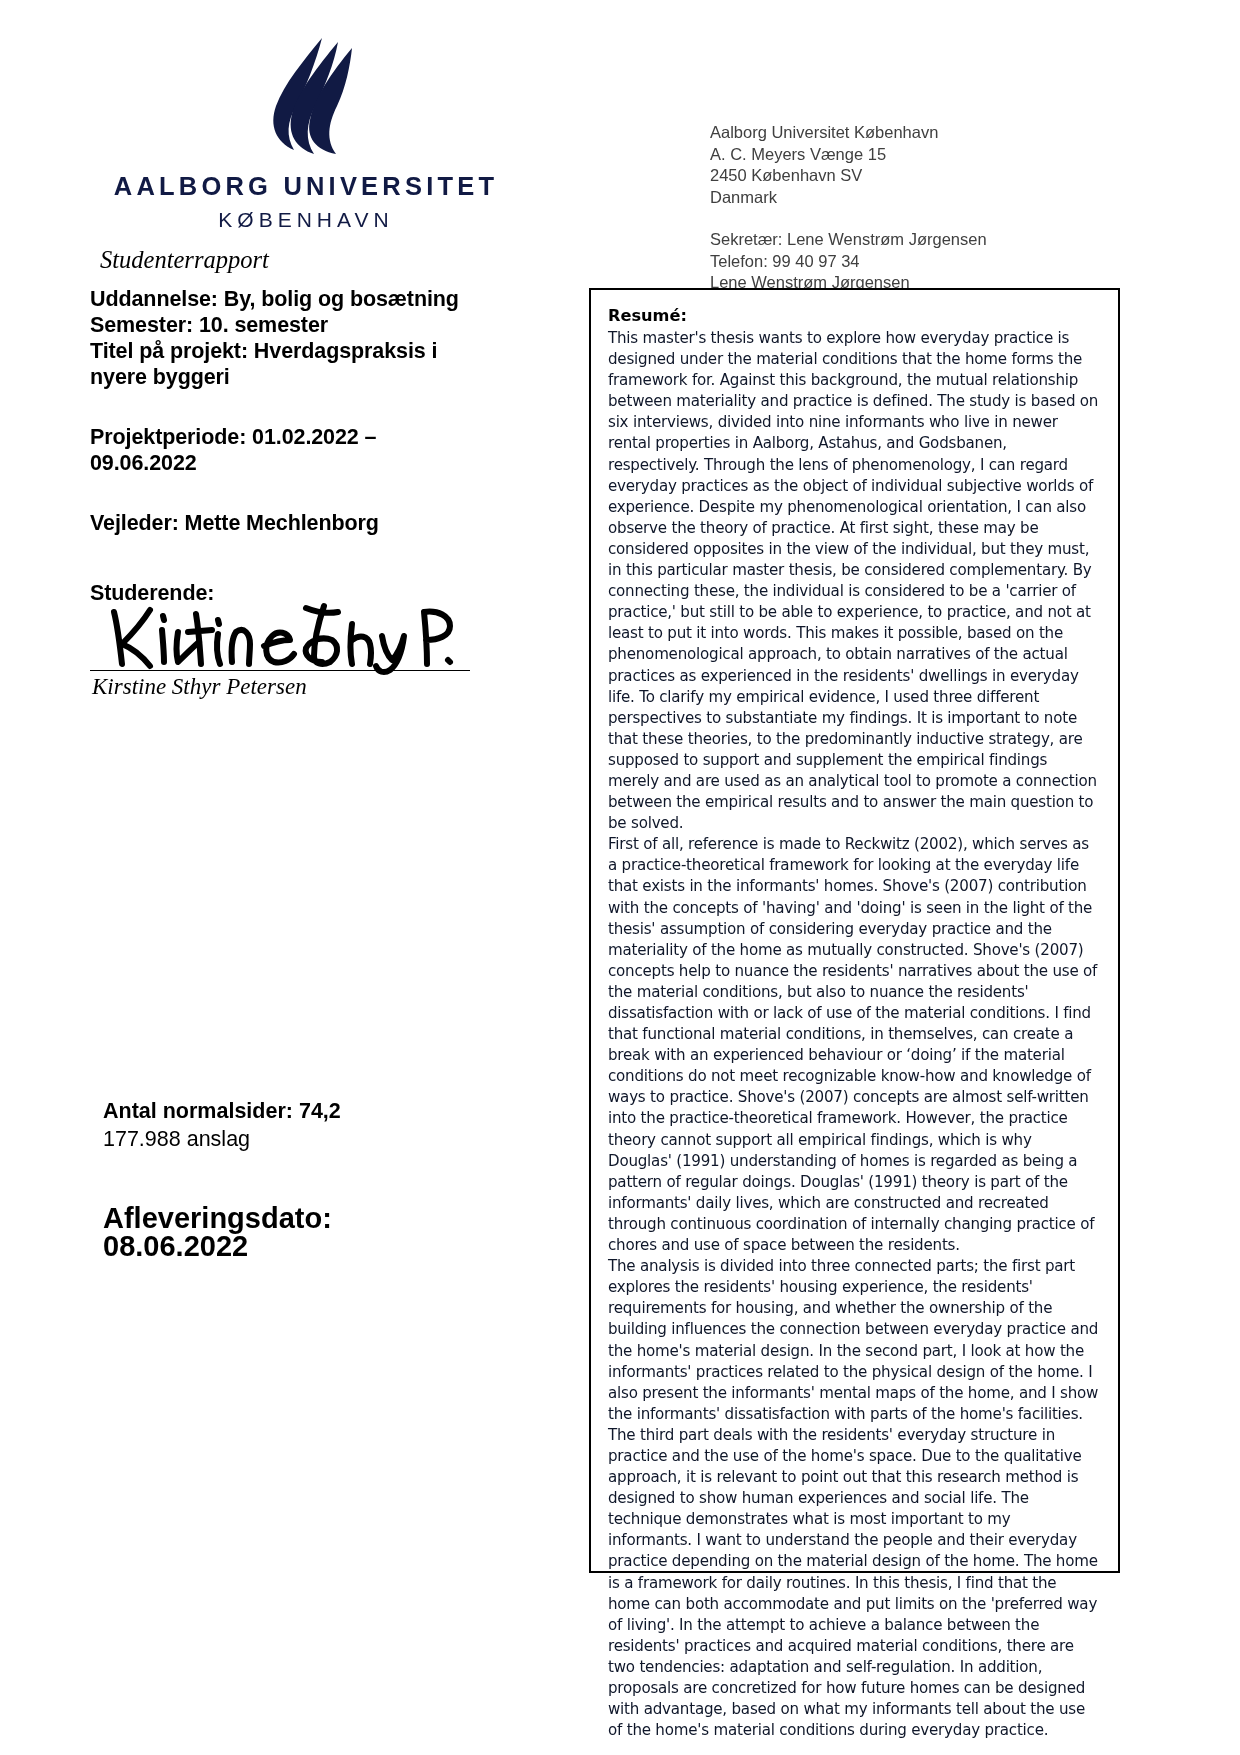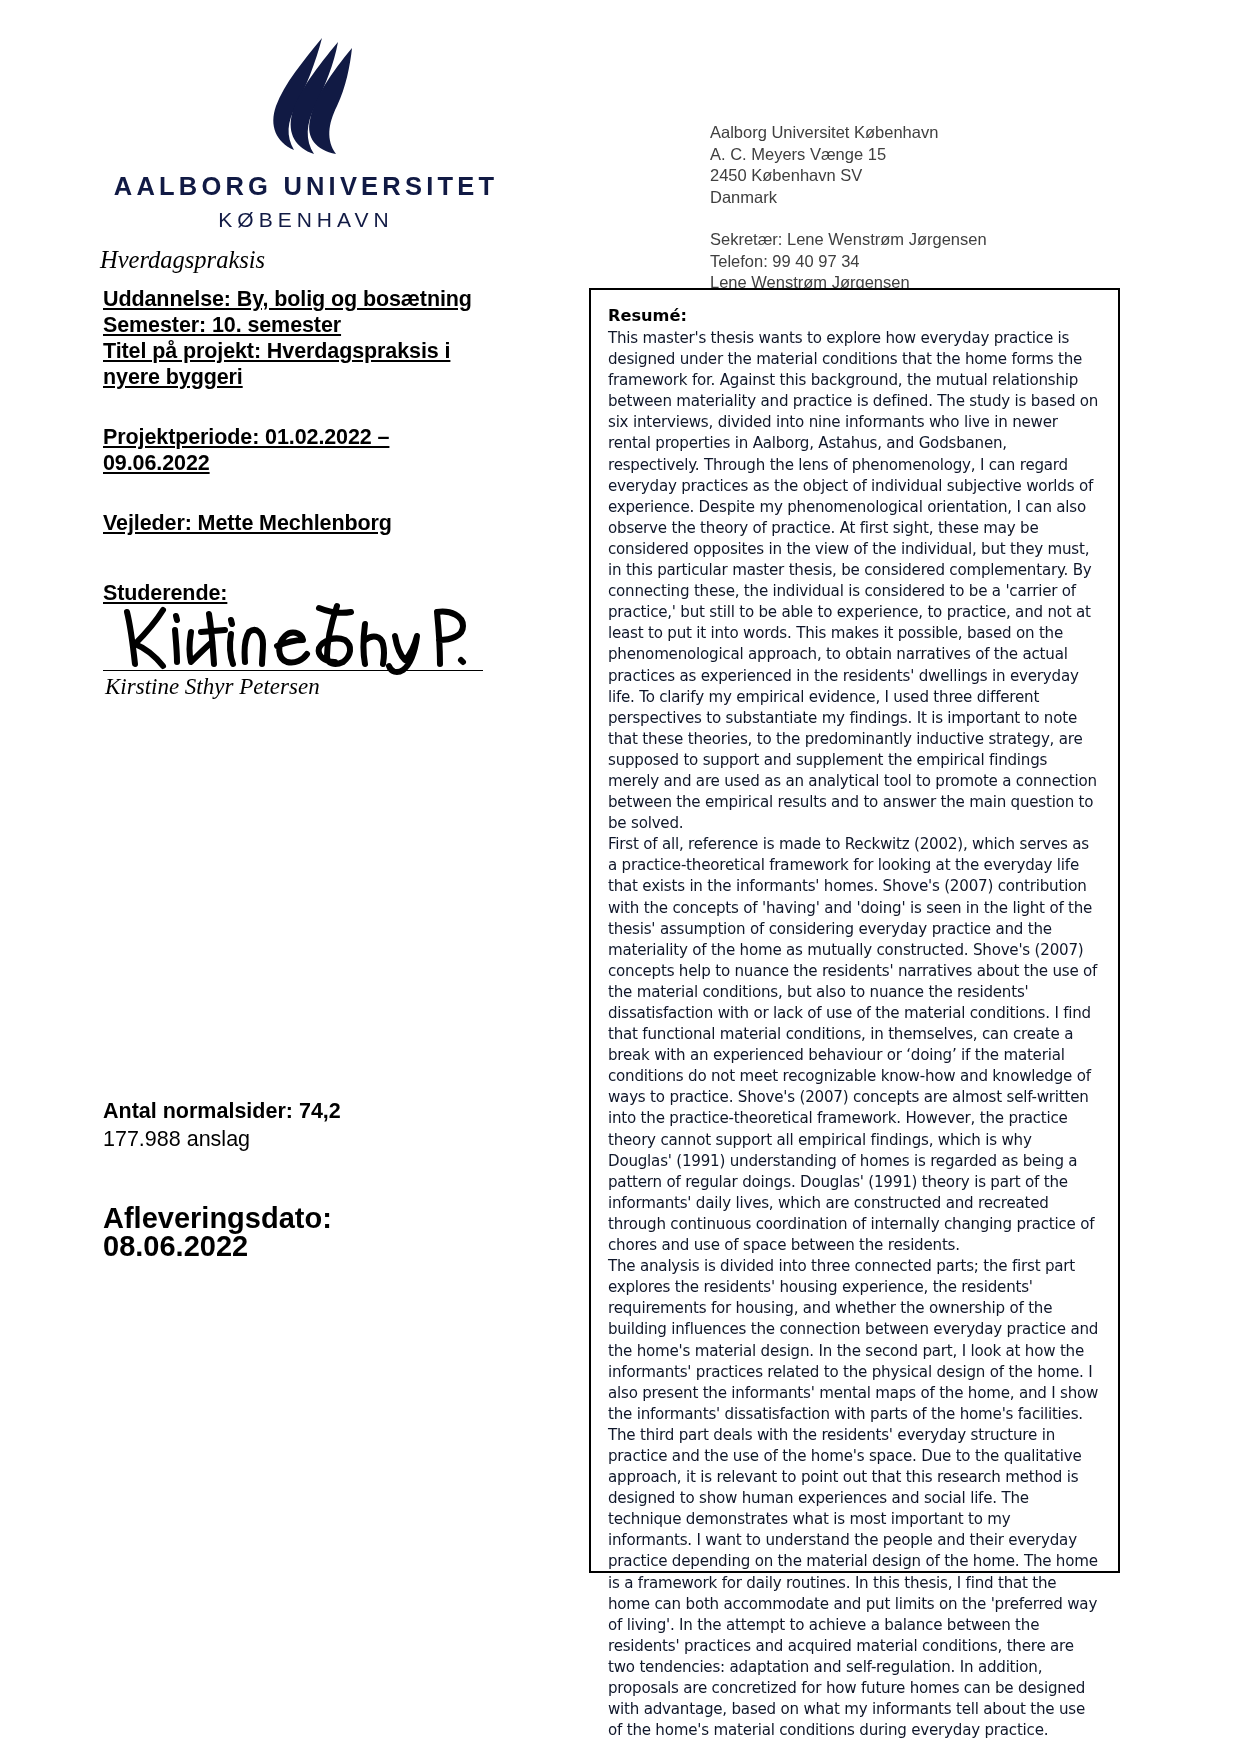--- a/index.html
+++ b/index.html
@@ -67,25 +67,24 @@
     color: #404040;
     margin-top: 36px;
   }
   .contact .gap {
     height: 21px;
   }
 
   
   .meta {
     position: absolute;
-    left: 103px;
+    left: 90px;
     top: 286px;
     width: 410px;
     color: #000000;
-    text-decoration: underline;
   }
   .meta-bold {
     font-weight: bold;
     font-size: 21.5px;
     line-height: 26px;
     letter-spacing: -0.1px;
   }
   .meta-block {
     margin-bottom: 0;
   }
@@ -192,21 +191,21 @@
 <div class="page">
 
   <div class="logo-block">
     <svg class="logo-mark" viewBox="0 0 112 122">
       <path fill="#111a44" d="M72 2 C54 24 34 48 26 70 C19 90 26 106 44 114 C36 100 37 86 46 70 C55 53 66 26 72 2 Z"></path>
       <path fill="#111a44" d="M88 6 C68 30 48 56 42 78 C37 98 46 112 64 118 C55 104 56 88 65 70 C75 50 84 28 88 6 Z"></path>
       <path fill="#111a44" d="M102 12 C82 36 64 62 60 84 C56 102 66 114 86 118 C76 104 78 88 87 70 C96 51 100 30 102 12 Z"></path>
     </svg>
     <div class="logo-wordmark">AALBORG UNIVERSITET</div>
     <div class="logo-sub">KØBENHAVN</div>
-    <div class="studenterrapport">Hverdagspraksis</div>
+    <div class="studenterrapport">Studenterrapport</div>
   </div>
 
   <div class="contact">
     <div>Aalborg Universitet København</div>
     <div>A. C. Meyers Vænge 15</div>
     <div>2450 København SV</div>
     <div>Danmark</div>
     <div class="gap"></div>
     <div>Sekretær: Lene Wenstrøm Jørgensen</div>
     <div>Telefon: 99 40 97 34</div>

